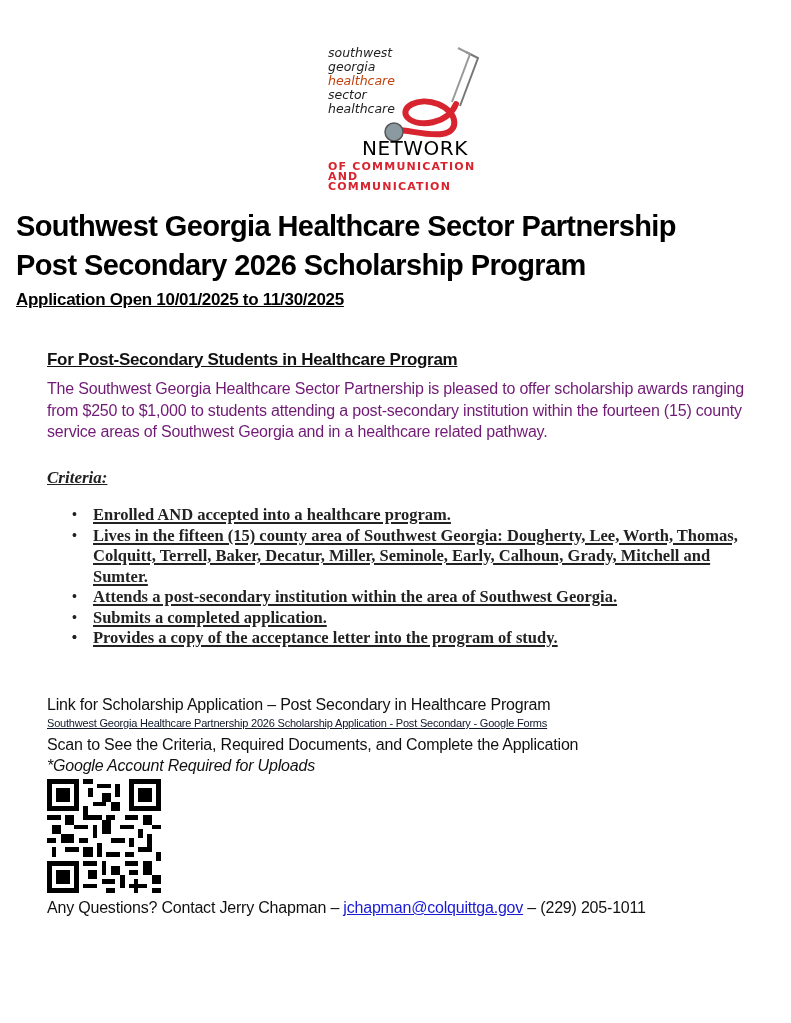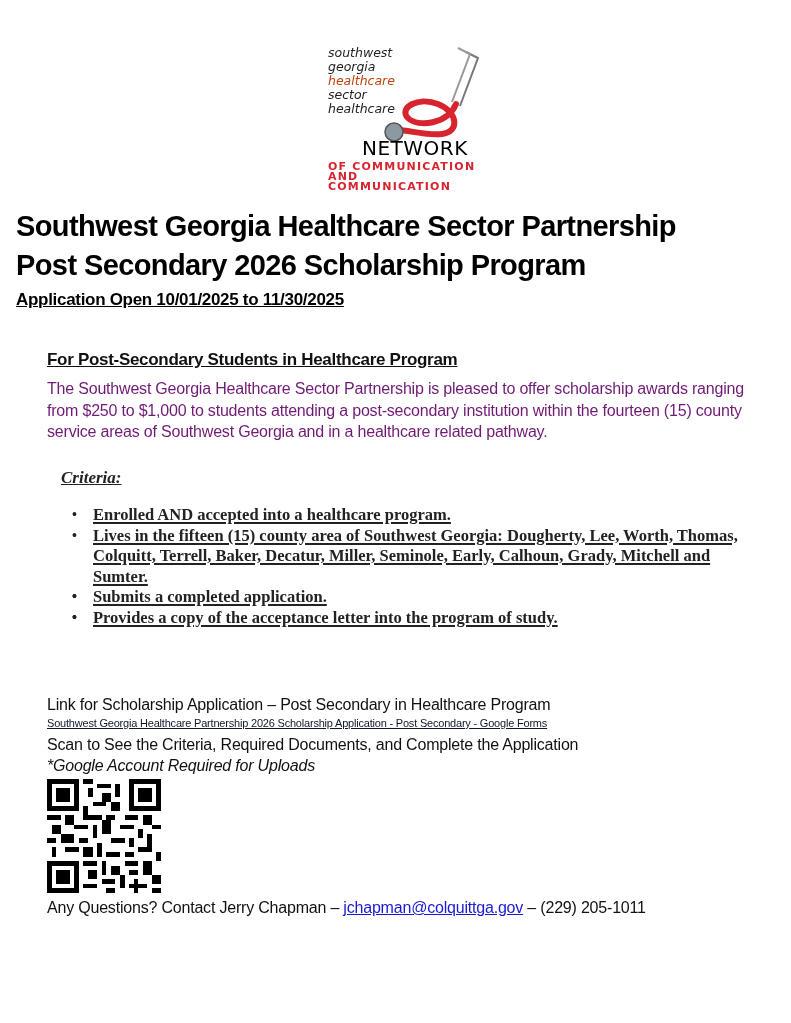--- a/index.html
+++ b/index.html
@@ -12,21 +12,21 @@
   .logo .tag { position: absolute; left: 10px; top: 118px; font-family: "DejaVu Sans", sans-serif; font-weight: bold; font-size: 11px; line-height: 10px; letter-spacing: 1.2px; color: #d8242f; }
   .logo svg.steth { position: absolute; left: 60px; top: 0; }
 
   .title { position: absolute; left: 0; width: 791px; text-align: left; font-family: "Liberation Sans", sans-serif; font-weight: bold; color: #000; padding-left: 16px; }
   .t1 { top: 210px; font-size: 29px; letter-spacing: -0.6px; }
   .t2 { top: 249px; font-size: 29px; letter-spacing: -0.6px; }
   .t3 { top: 290px; font-size: 17px; text-decoration: underline; letter-spacing: -0.3px; }
 
   .subhead { position: absolute; left: 47px; top: 335px; font-size: 17px; font-weight: bold; text-decoration: underline; letter-spacing: -0.3px; margin-top: 15px; }
   .intro { position: absolute; left: 47px; top: 378px; width: 710px; font-size: 16px; line-height: 21.5px; letter-spacing: -0.2px; color: #701a75; }
-  .criteria-label { position: absolute; left: 47px; top: 468px; font-family: "Liberation Serif", serif; font-style: italic; font-weight: bold; font-size: 17px; text-decoration: underline; color: #222; margin-left: 14px; }
+  .criteria-label { position: absolute; left: 47px; top: 468px; font-family: "Liberation Serif", serif; font-style: italic; font-weight: bold; font-size: 17px; text-decoration: underline; color: #222; }
 
   ul.criteria { position: absolute; left: 70px; top: 505px; width: 650px; margin: 0; padding: 0 0 0 23px; list-style: none; }
   ul.criteria li { position: relative; font-family: "Liberation Serif", serif; font-weight: bold; font-size: 16.5px; line-height: 20.5px; color: #222; }
   ul.criteria li .bullet { position: absolute; left: -21px; top: 0; font-size: 14px; }
   ul.criteria li .txt { text-decoration: underline; text-decoration-thickness: 2px; text-underline-offset: 2px; }
 
   .linkhead { position: absolute; left: 47px; top: 696px; font-size: 16px; letter-spacing: -0.2px; }
   .formlink { position: absolute; left: 47px; top: 717px; font-size: 11px; color: #0f172a; text-decoration: underline; letter-spacing: -0.2px; }
   .scan { position: absolute; left: 47px; top: 736px; font-size: 16px; letter-spacing: -0.2px; }
   .note { position: absolute; left: 47px; top: 757px; font-size: 16px; font-style: italic; letter-spacing: -0.2px; }
@@ -65,21 +65,21 @@
 <div class="title t2">Post Secondary 2026 Scholarship Program</div>
 <div class="title t3">Application Open 10/01/2025 to 11/30/2025</div>
 
 <div class="subhead">For Post-Secondary Students in Healthcare Program</div>
 <div class="intro">The Southwest Georgia Healthcare Sector Partnership is pleased to offer scholarship awards ranging from $250 to $1,000 to students attending a post-secondary institution within the fourteen (15) county service areas of Southwest Georgia and in a healthcare related pathway.</div>
 <div class="criteria-label">Criteria:</div>
 
 <ul class="criteria">
   <li><span class="bullet">•</span><span class="txt">Enrolled AND accepted into a healthcare program.</span></li>
   <li><span class="bullet">•</span><span class="txt">Lives in the fifteen (15) county area of Southwest Georgia: Dougherty, Lee, Worth, Thomas, Colquitt, Terrell, Baker, Decatur, Miller, Seminole, Early, Calhoun, Grady, Mitchell and Sumter.</span></li>
-  <li><span class="bullet">•</span></li>
+  <li><span class="bullet">•</span><span class="txt">Attends a post-secondary institution within the area of Southwest Georgia.</span></li>
   <li><span class="bullet">•</span><span class="txt">Submits a completed application.</span></li>
   <li><span class="bullet">•</span></li>
   <li><span class="bullet">•</span><span class="txt">Provides a copy of the acceptance letter into the program of study.</span></li>
 </ul>
 
 <div class="linkhead">Link for Scholarship Application – Post Secondary in Healthcare Program</div>
 <a class="formlink" href="#">Southwest Georgia Healthcare Partnership 2026 Scholarship Application - Post Secondary - Google Forms</a>
 <div class="scan">Scan to See the Criteria, Required Documents, and Complete the Application</div>
 <div class="note">*Google Account Required for Uploads</div>
 

